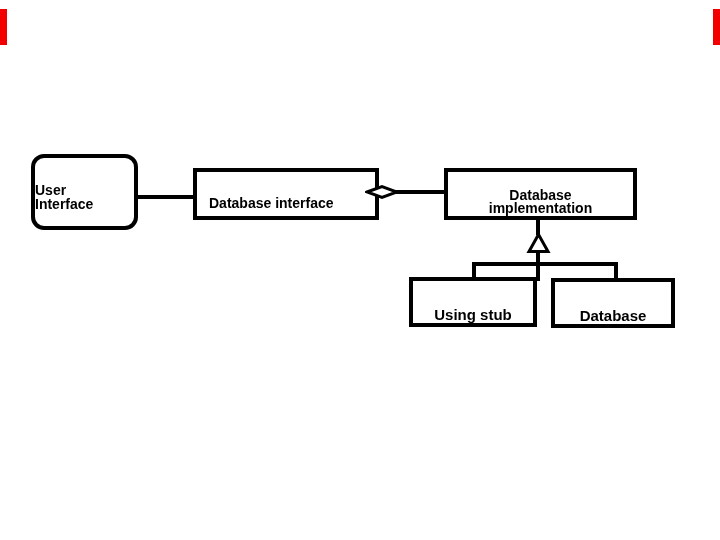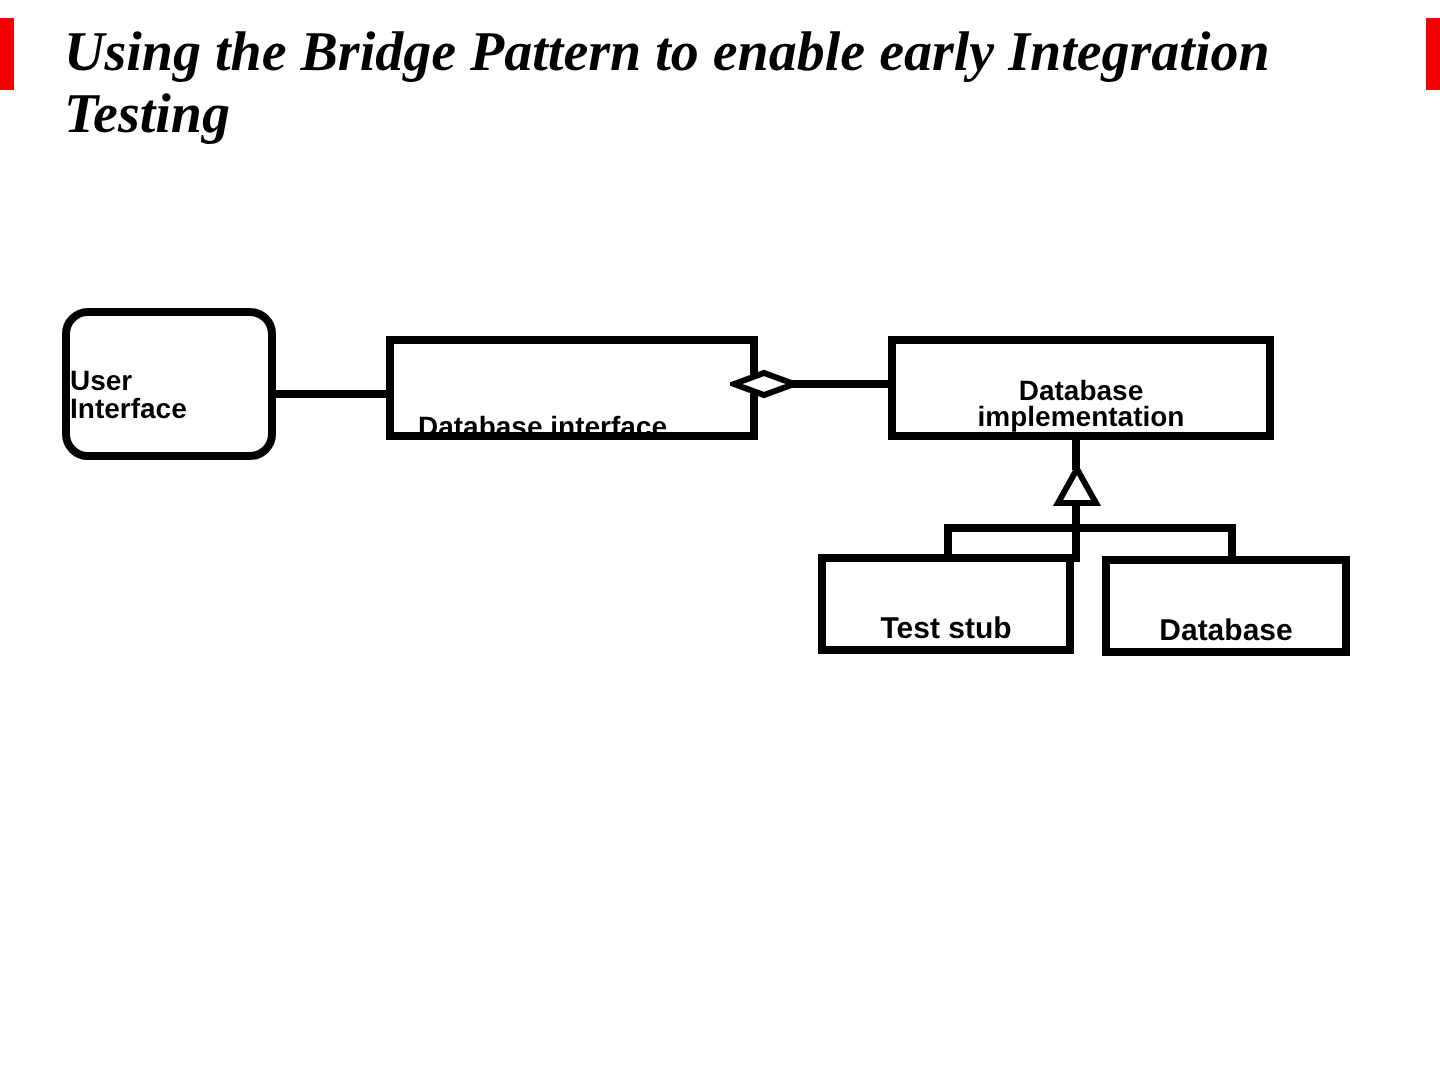--- a/index.html
+++ b/index.html
@@ -16,21 +16,21 @@
   
   .caption{position:absolute;left:58px;top:396px;color:#000;
            font-family:"Liberation Serif",serif;font-weight:bold;font-style:italic;
            font-size:17px;line-height:22px;white-space:nowrap;}
   
   .box{position:absolute;box-sizing:border-box;border:4px solid #000;background:#fff;
        color:#000;font-weight:bold;white-space:pre-line;}
   .box-ui{left:31px;top:154px;width:107px;height:76px;font-size:14px;line-height:14px;
           text-align:left;padding-top:11px;border-radius:13px;}
   .box-dbi{left:193px;top:168px;width:186px;height:52px;font-size:14px;line-height:14px;
-           text-align:left;padding:20px 0 0 12px;}
+           text-align:left;padding:10px 0 0 12px;}
   .box-dbimpl{left:444px;top:168px;width:193px;height:52px;font-size:14px;line-height:13px;
               text-align:center;padding-top:4px;}
   .box-stub{left:409px;top:277px;width:128px;height:50px;font-size:15px;
             text-align:center;padding-top:8px;}
   .box-db{left:551px;top:278px;width:124px;height:50px;font-size:15px;
           text-align:center;padding-top:8px;}
   
   .ln{position:absolute;background:#000;}
   .ln-ui-dbi{left:135px;top:195px;width:58px;height:4px;}
   .ln-diamond-impl{left:396px;top:190px;width:49px;height:4px;}
@@ -45,41 +45,37 @@
   .shape-triangle{left:526px;top:232px;}
 </style>
 </head>
 <body>
 
 <div class="slide">
 
   <div class="edge-mark left" style="background:#f20000"></div>
   <div class="edge-mark right" style="background:#f20000"></div>
 
-  <div class="title">
-    <div>Using the Bridge Pattern to enable early Integration</div>
-    <div>Testing</div>
-  </div>
 
   <div class="box box-ui">
     <span>User
 Interface</span>
   </div>
 
   <div class="box box-dbi">
     <span>Database interface</span>
   </div>
 
   <div class="box box-dbimpl">
     <span>Database
 implementation</span>
   </div>
 
   <div class="box box-stub">
-    <span>Test stub</span>
+    <span>Using stub</span>
   </div>
 
   <div class="box box-db">
     <span>Database</span>
   </div>
 
   <div class="ln ln-ui-dbi"></div>
   <div class="ln ln-diamond-impl"></div>
   <div class="ln ln-impl-tri"></div>
   <div class="ln ln-tri-h"></div>

